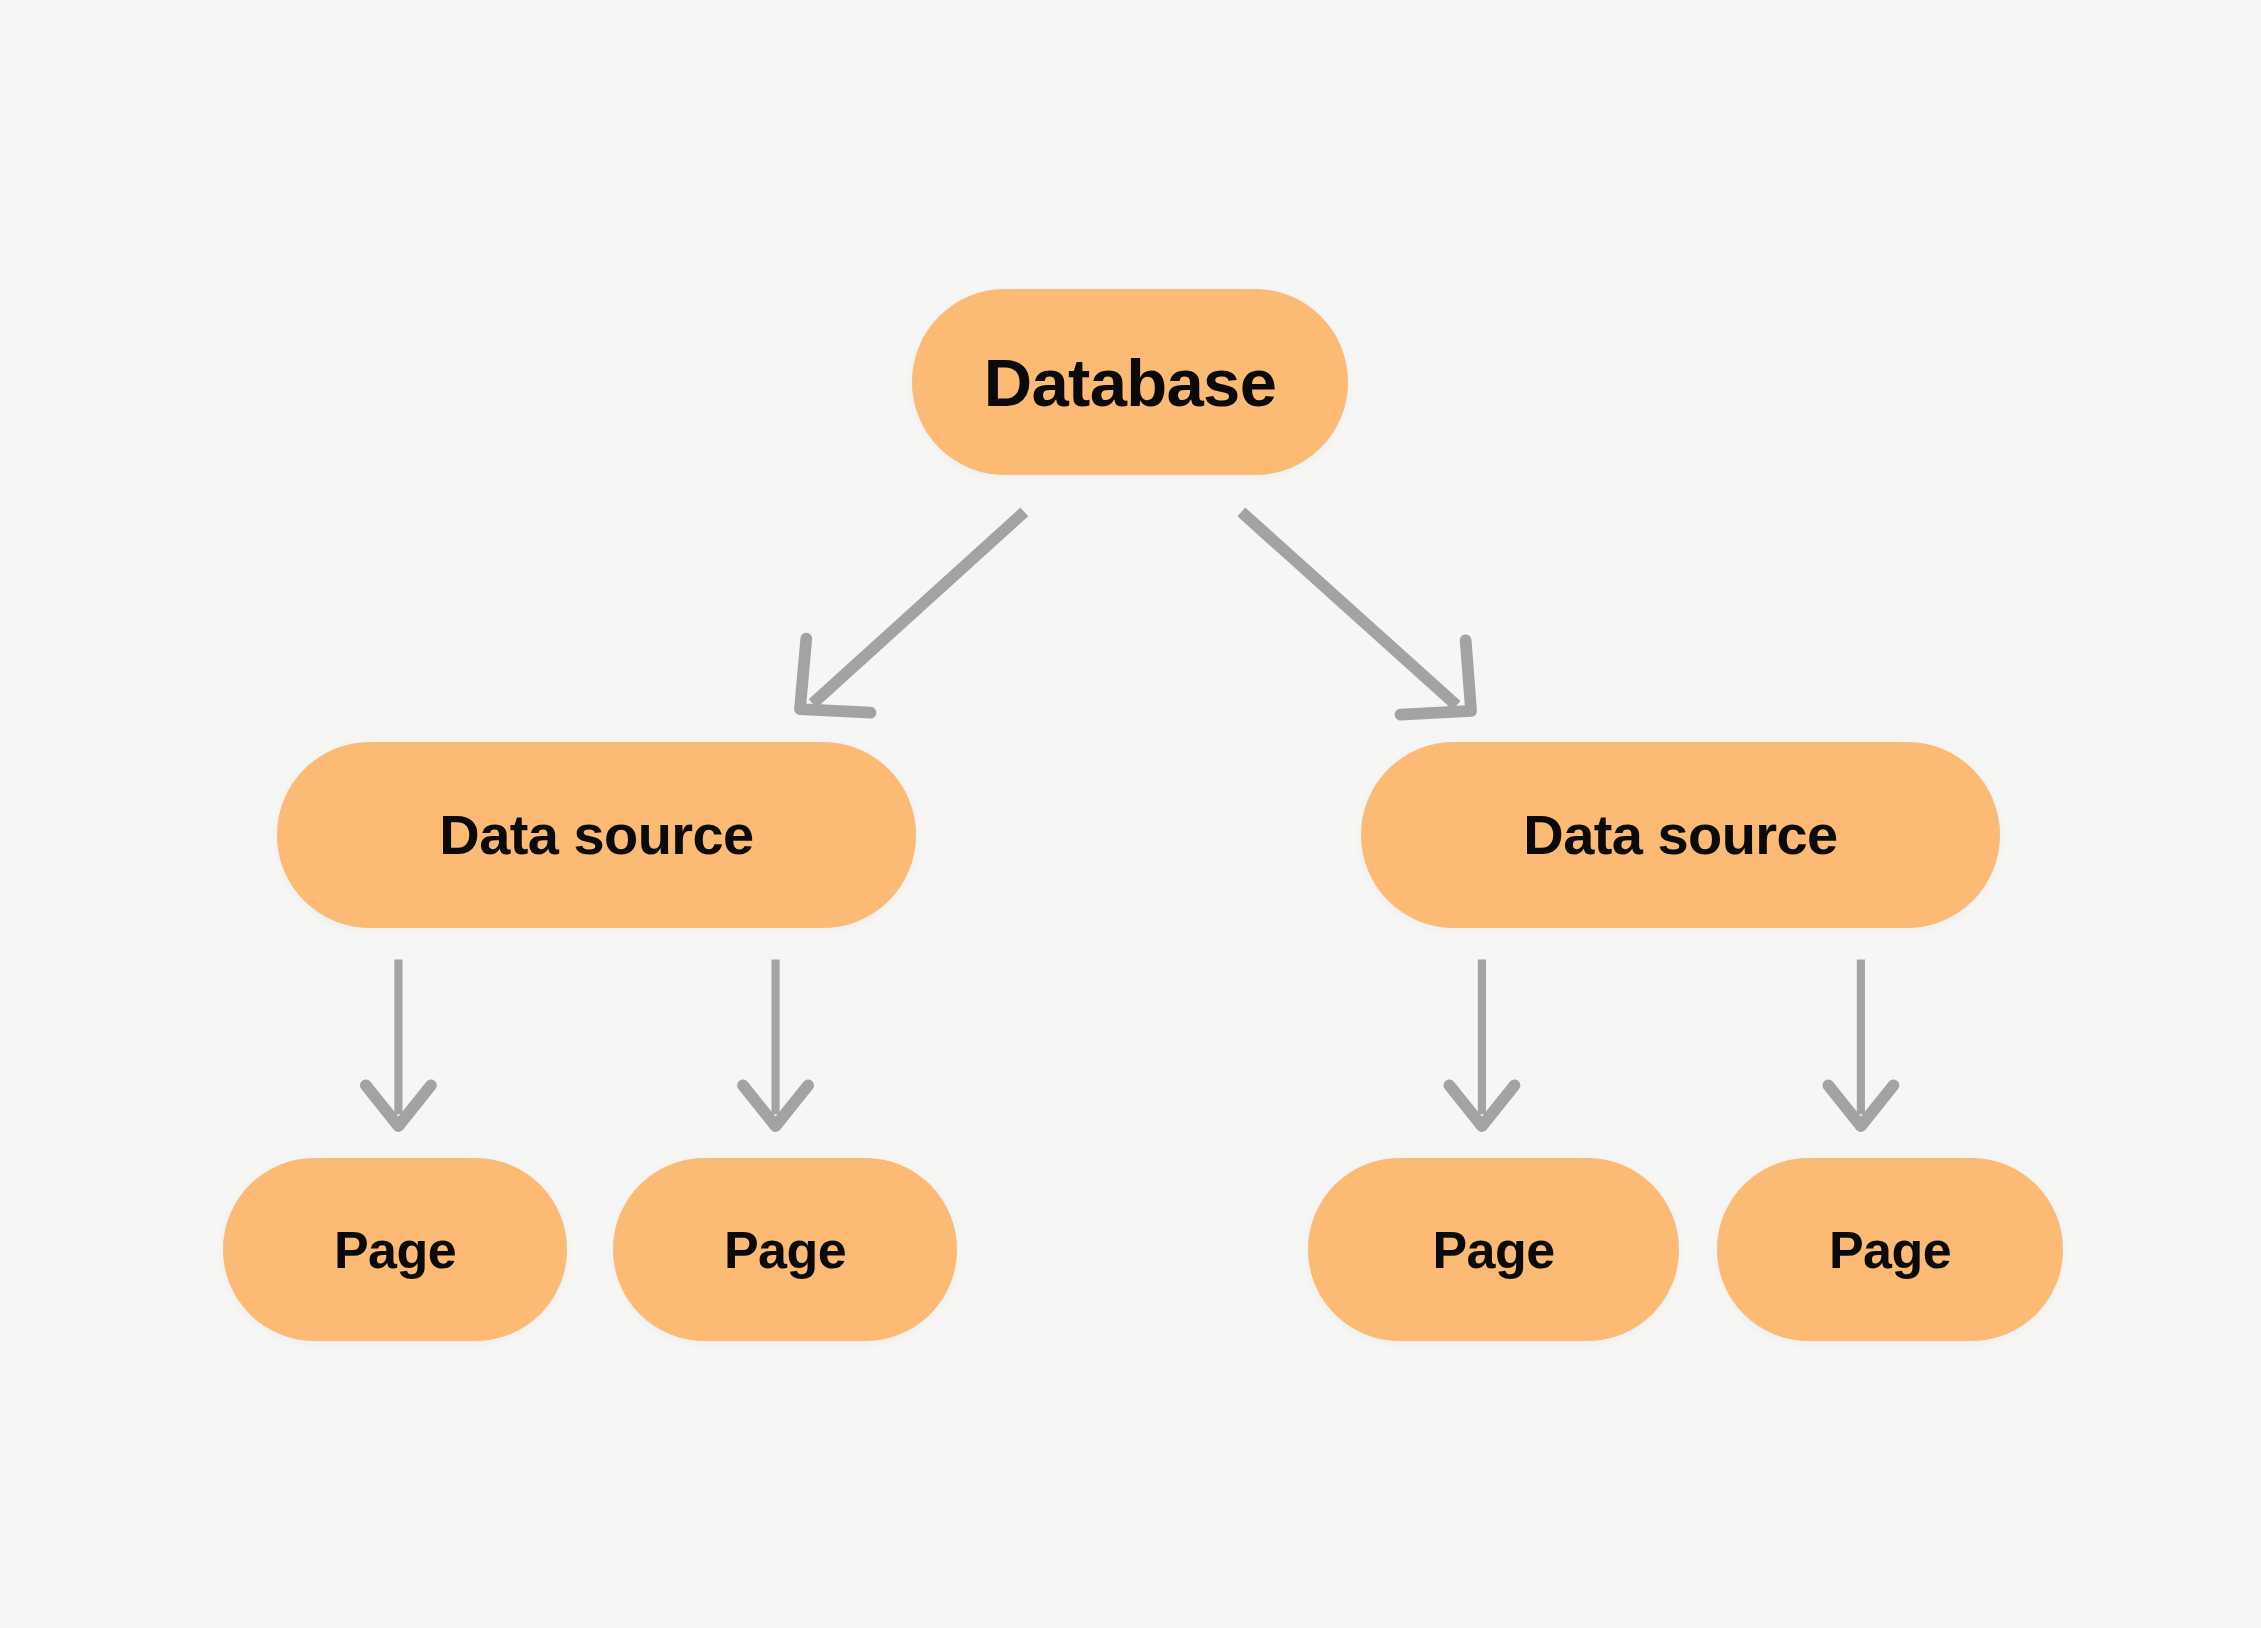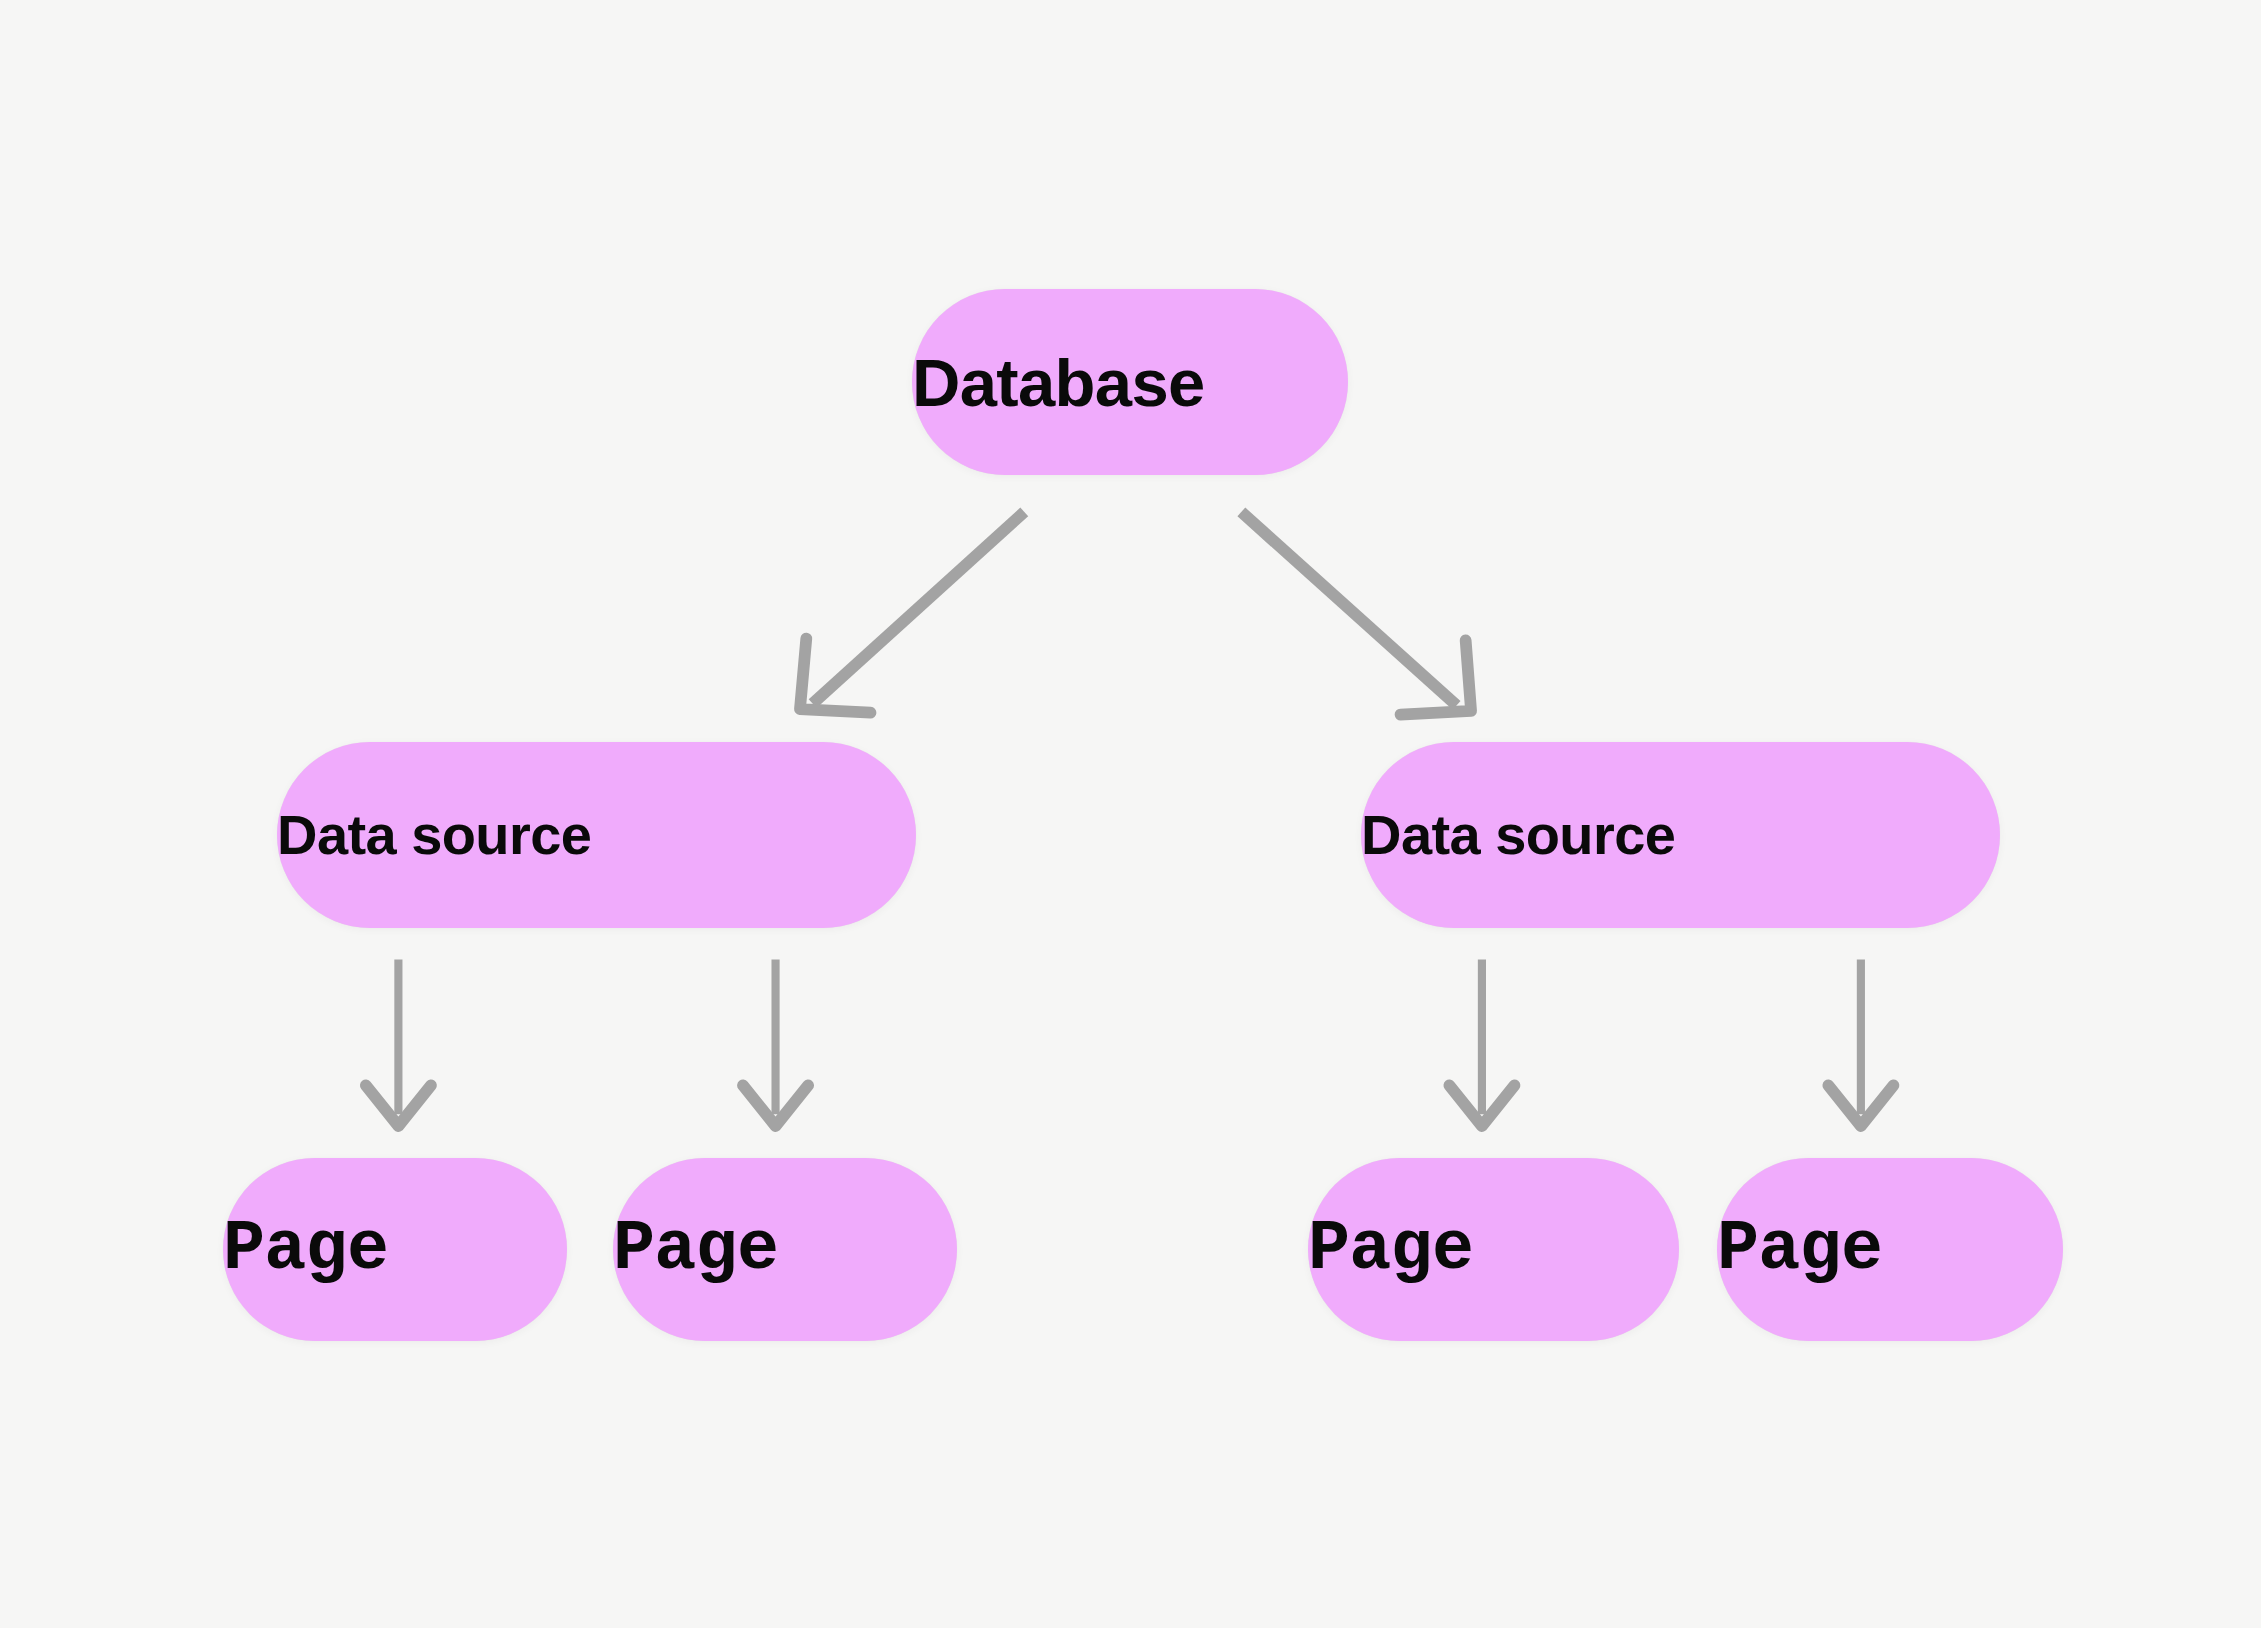--- a/index.html
+++ b/index.html
@@ -31,22 +31,22 @@
     height: 1628px;
     z-index: 1;
     pointer-events: none;
   }
 
   .node {
     position: absolute;
     z-index: 2;
     display: flex;
     align-items: center;
-    justify-content: flex-start;
-    background: #f0abfc;
+    justify-content: center;
+    background: #fdba74;
     border-radius: 9045px;
     box-shadow: 0 1.8px 9px rgba(15, 15, 15, 0.045),
                 0 0 0.9px rgba(15, 15, 15, 0.06);
     box-sizing: border-box;
   }
 
   .node-label {
     color: #0a0a0a;
     font-weight: 700;
     letter-spacing: -0.01em;
@@ -80,22 +80,21 @@
   
   .node-page {
     top: 1158px;
     height: 183px;
   }
   #node-page-1 { left: 223px;  width: 344px; }
   #node-page-2 { left: 613px;  width: 344px; }
   #node-page-3 { left: 1308px; width: 371px; }
   #node-page-4 { left: 1717px; width: 346px; }
   .node-page .node-label {
-    font-size: 70px;
-    font-family: Liberation Mono, monospace;
+    font-size: 52px;
   }
 </style>
 </head>
 <body>
 
 <div id="diagram-canvas">
 
   <svg id="edges-layer" viewBox="0 0 2500 1800" width="2262" height="1628" xmlns="http://www.w3.org/2000/svg">
 
     <g>

